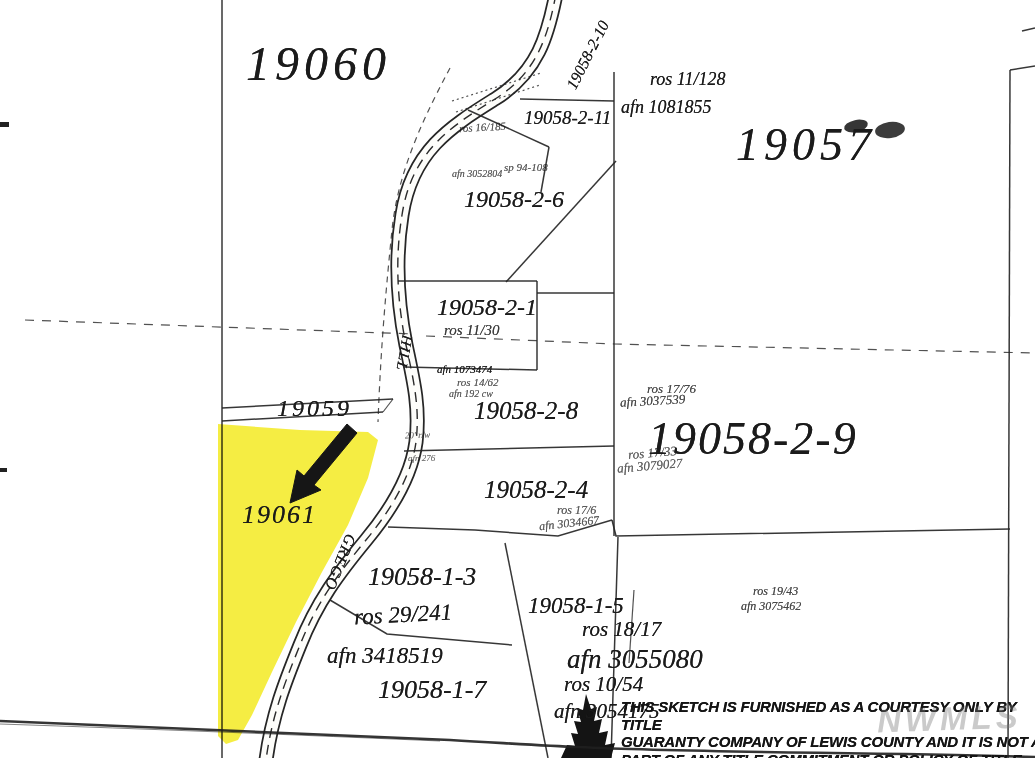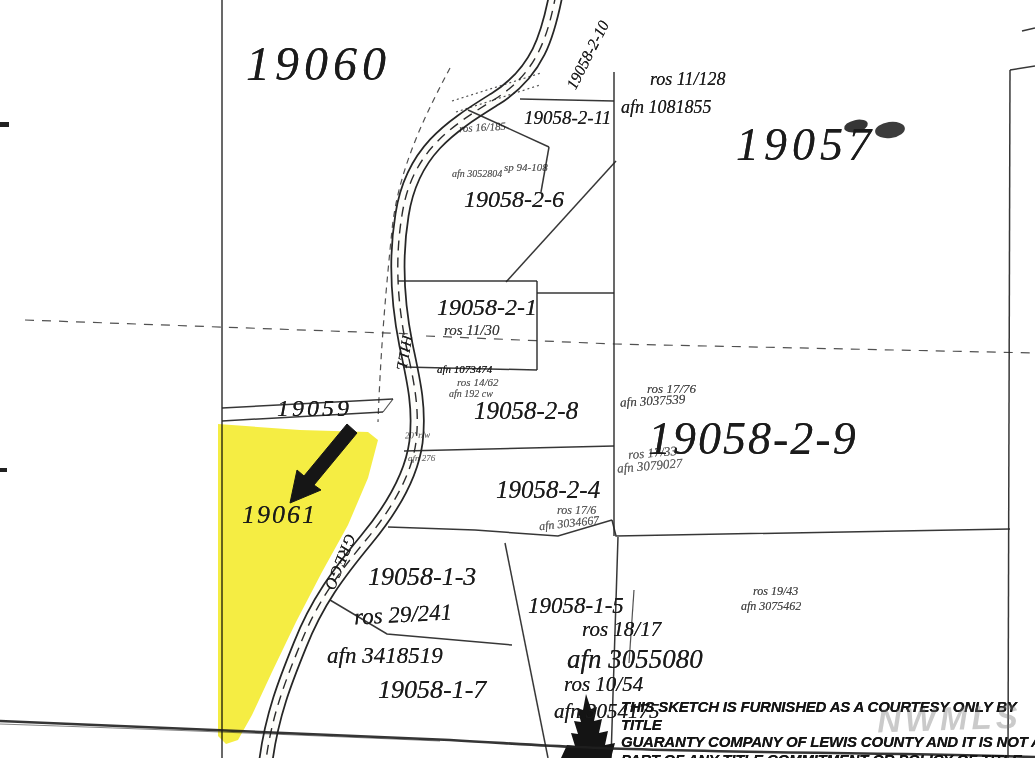--- a/index.html
+++ b/index.html
@@ -95,21 +95,21 @@
 
   <div class="lbl" style="left:246px;top:40px;font-size:48px;letter-spacing:5px;">19060</div>
   <div class="lbl" style="left:736px;top:122px;font-size:46px;letter-spacing:5px;">19057</div>
   <div class="lbl" style="left:648px;top:416px;font-size:46px;letter-spacing:2px;">19058-2-9</div>
 
   <div class="lbl ctr" style="left:588px;top:55px;font-size:16px;transform:translate(-50%,-50%) rotate(-63deg);">19058-2-10</div>
   <div class="lbl" style="left:524px;top:108px;font-size:19px;">19058-2-11</div>
   <div class="lbl" style="left:464px;top:187px;font-size:24px;">19058-2-6</div>
   <div class="lbl" style="left:437px;top:295px;font-size:24px;">19058-2-1</div>
   <div class="lbl" style="left:474px;top:398px;font-size:25px;">19058-2-8</div>
-  <div class="lbl" style="left:496px;top:477px;font-size:25px;">19058-2-4</div>
+  <div class="lbl" style="left:484px;top:477px;font-size:25px;">19058-2-4</div>
   <div class="lbl" style="left:277px;top:396px;font-size:24px;letter-spacing:3px;">19059</div>
   <div class="lbl" style="left:242px;top:502px;font-size:26px;letter-spacing:2px;">19061</div>
   <div class="lbl" style="left:368px;top:564px;font-size:26px;">19058-1-3</div>
   <div class="lbl" style="left:378px;top:677px;font-size:26px;">19058-1-7</div>
   <div class="lbl" style="left:528px;top:594px;font-size:23px;">19058-1-5</div>
 
   <div class="lbl" style="left:404px;top:353px;font-size:15px;letter-spacing:1px;transform:translate(-50%,-50%) rotate(100deg);">HILL</div>
   <div class="lbl" style="left:340px;top:562px;font-size:16px;letter-spacing:1px;transform:translate(-50%,-50%) rotate(112deg);">GREGO</div>
 
   <div class="lbl" style="left:650px;top:70px;font-size:18px;">ros 11/128</div>

